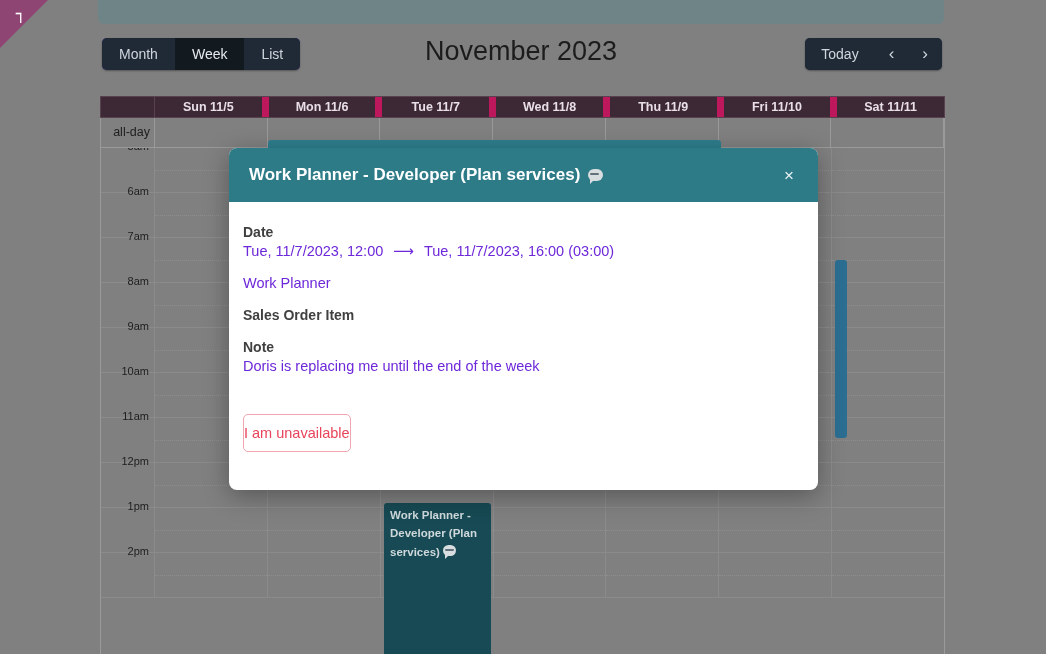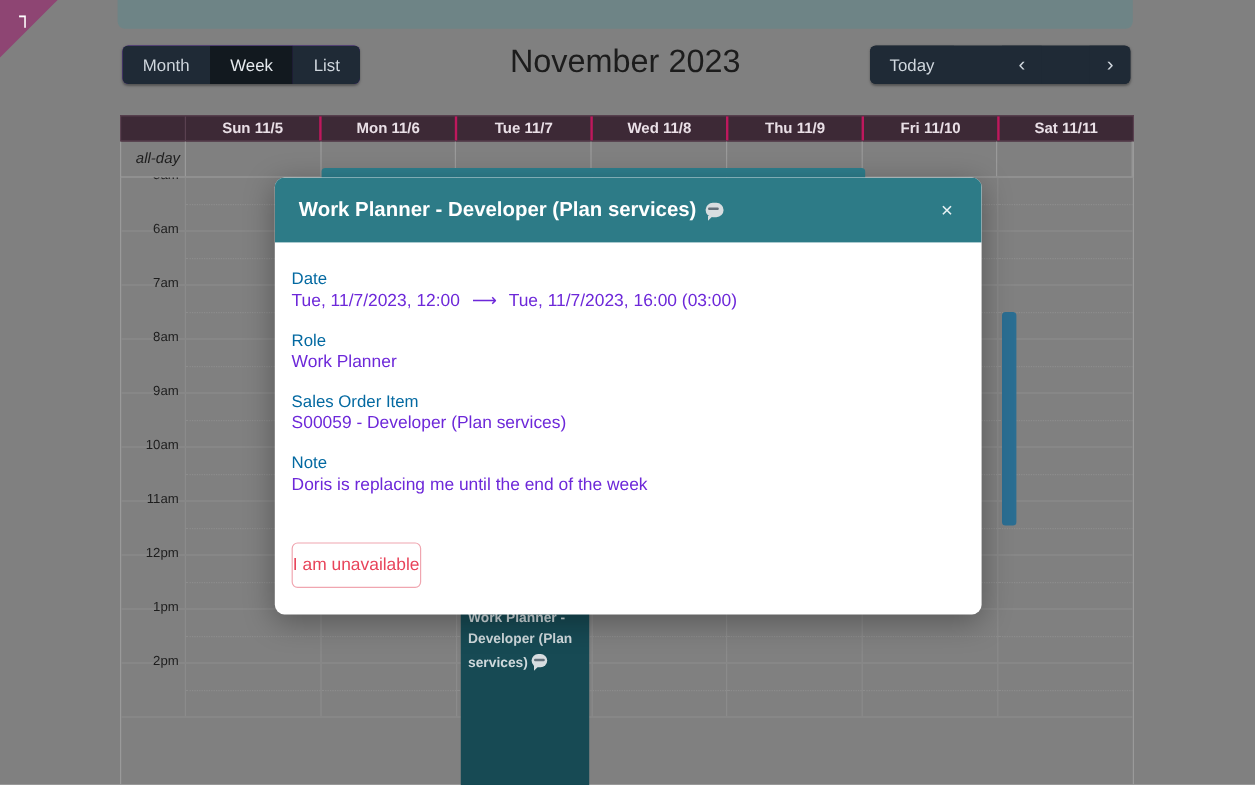--- a/index.html
+++ b/index.html
@@ -98,21 +98,20 @@
   }
   .nav-group {
     position: absolute;
     right: 2px; top: 8px;
     display: flex;
     align-items: center;
     background: #1f2a36;
     border-radius: 5px;
     overflow: hidden;
     box-shadow: 0 1px 2px rgba(0,0,0,.35);
-    gap: 40px;
   }
   .nav-group .nbtn {
     background: #1f2a36;
     color: #cfd6dd;
     border: none;
     padding: 8px 16px;
     font-size: 14px;
     font-family: "Liberation Sans", sans-serif;
     cursor: pointer;
   }
@@ -136,32 +135,31 @@
     flex: 0 0 54px;
     border-right: 1px solid #5a4150;
   }
   .day-header .dh {
     flex: 1 1 0;
     text-align: center;
     color: #e9dfe6;
     font-size: 12.5px;
     font-weight: bold;
     line-height: 20px;
-    border-right: 2px solid #be185d;
+    border-right: 7px solid #be185d;
   }
   .day-header .dh:last-child { border-right: none; }
 
   .allday-row {
     display: flex;
     position: relative;
     height: 30px;
     border-left: 1px solid #9a9a9a;
     border-right: 1px solid #9a9a9a;
     border-bottom: 1px solid #9a9a9a;
-    font-style: italic;
   }
   .allday-row .gutter {
     width: 54px; flex: 0 0 54px;
     font-size: 12.5px;
     color: #1d1d1d;
     text-align: right;
     padding-right: 4px;
     line-height: 28px;
     border-right: 1px solid #9a9a9a;
   }
@@ -297,22 +295,22 @@
     padding: 0 4px;
     line-height: 1;
   }
   .modal-body {
     padding: 22px 14px 22px 14px;
     min-height: 288px;
   }
   .field { margin-bottom: 16px; }
   .field-label {
     font-size: 14px;
-    font-weight: normal;
-    color: #0369a1;
+    font-weight: bold;
+    color: #404040;
     margin-bottom: 3px;
   }
   .field-value {
     font-size: 14.5px;
     color: #6d28d9;
   }
   .arrow-glyph { padding: 0 6px; font-family: "DejaVu Sans", sans-serif; }
   .unavail-btn {
     margin-top: 24px;
     background: #ffffff;
@@ -539,27 +537,25 @@
     <div class="field">
       <div class="field-label">Date</div>
       <div class="field-value">
         <span>Tue, 11/7/2023, 12:00</span>
         <span class="arrow-glyph">⟶</span>
         <span>Tue, 11/7/2023, 16:00 (03:00)</span>
       </div>
     </div>
 
     <div class="field">
-      <div class="field-label">Role</div>
       <div class="field-value">Work Planner</div>
     </div>
 
     <div class="field">
       <div class="field-label">Sales Order Item</div>
-      <div class="field-value">S00059 - Developer (Plan services)</div>
     </div>
 
     <div class="field">
       <div class="field-label">Note</div>
       <div class="field-value">Doris is replacing me until the end of the week</div>
     </div>
 
     <button class="unavail-btn">I am unavailable</button>
   </div>
 </div>

